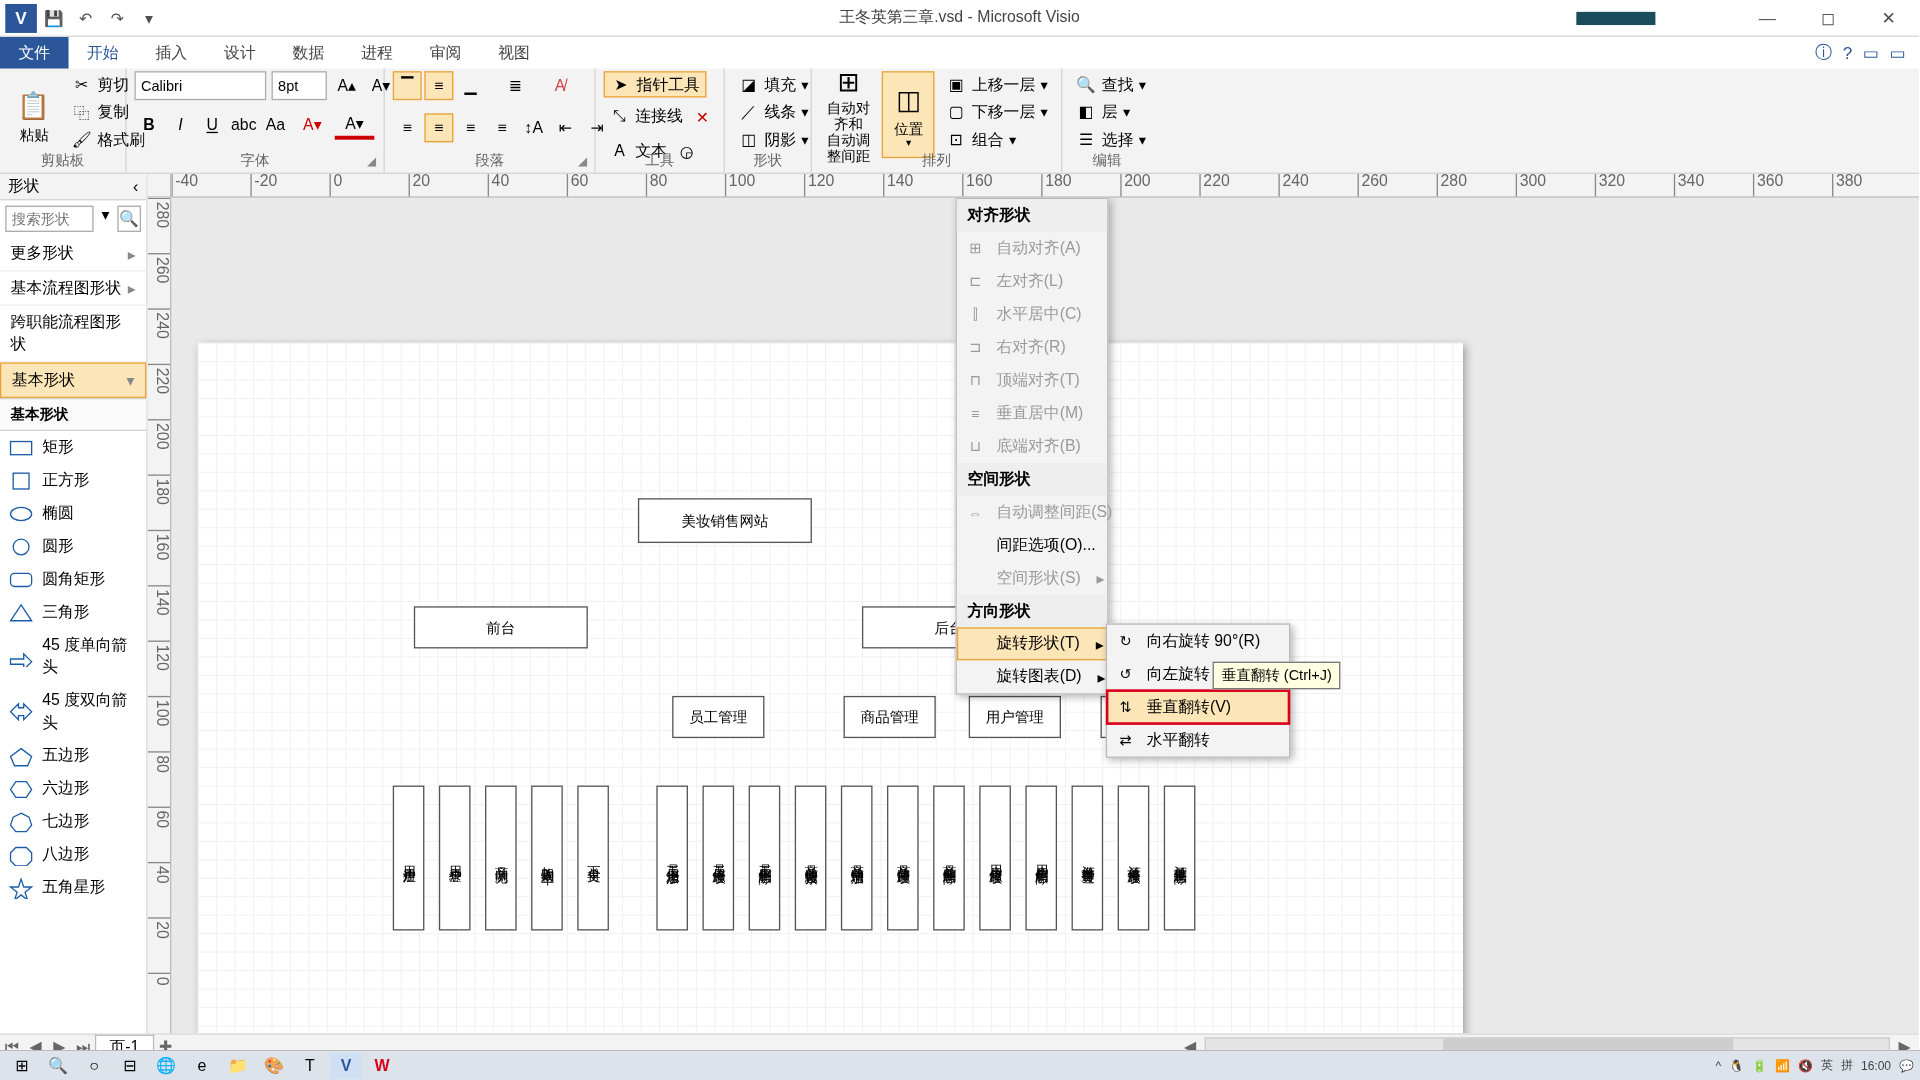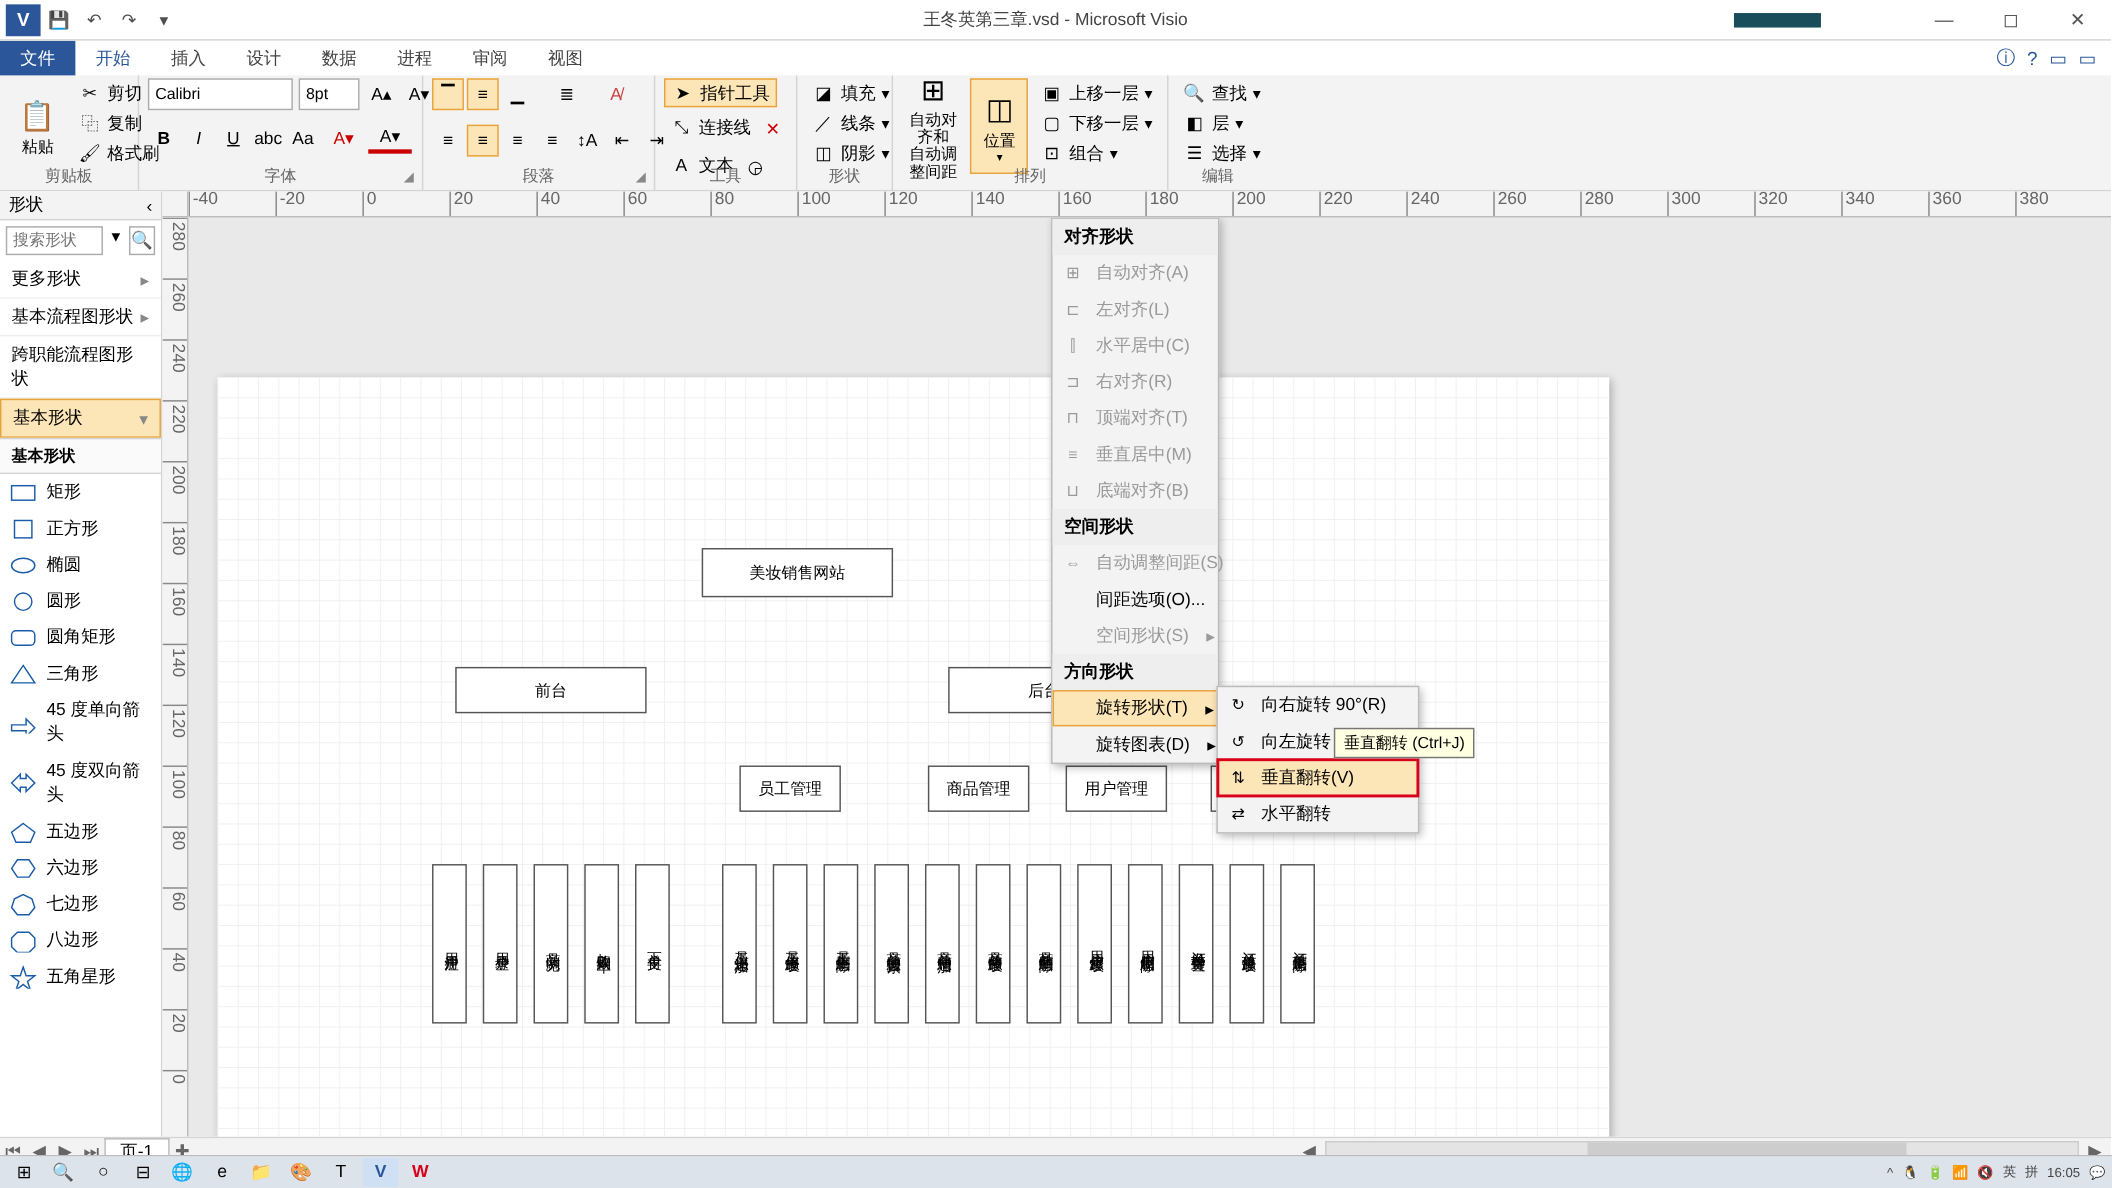--- a/index.html
+++ b/index.html
@@ -680,16 +680,16 @@
   <div class="tbtn" style="background:#cfe0f5;color:#2b579a;font-weight:bold">V</div>
   <div class="tbtn" style="color:#d9001b;font-weight:bold">W</div>
   <div class="tray">
     <span>^</span>
     <span>🐧</span>
     <span>🔋</span>
     <span>📶</span>
     <span>🔇</span>
     <span>英</span>
     <span>拼</span>
-    <span>16:05</span>
+    <span>16:00</span>
     <span>💬</span>
   </div>
 </div>
 
 </body></html>

